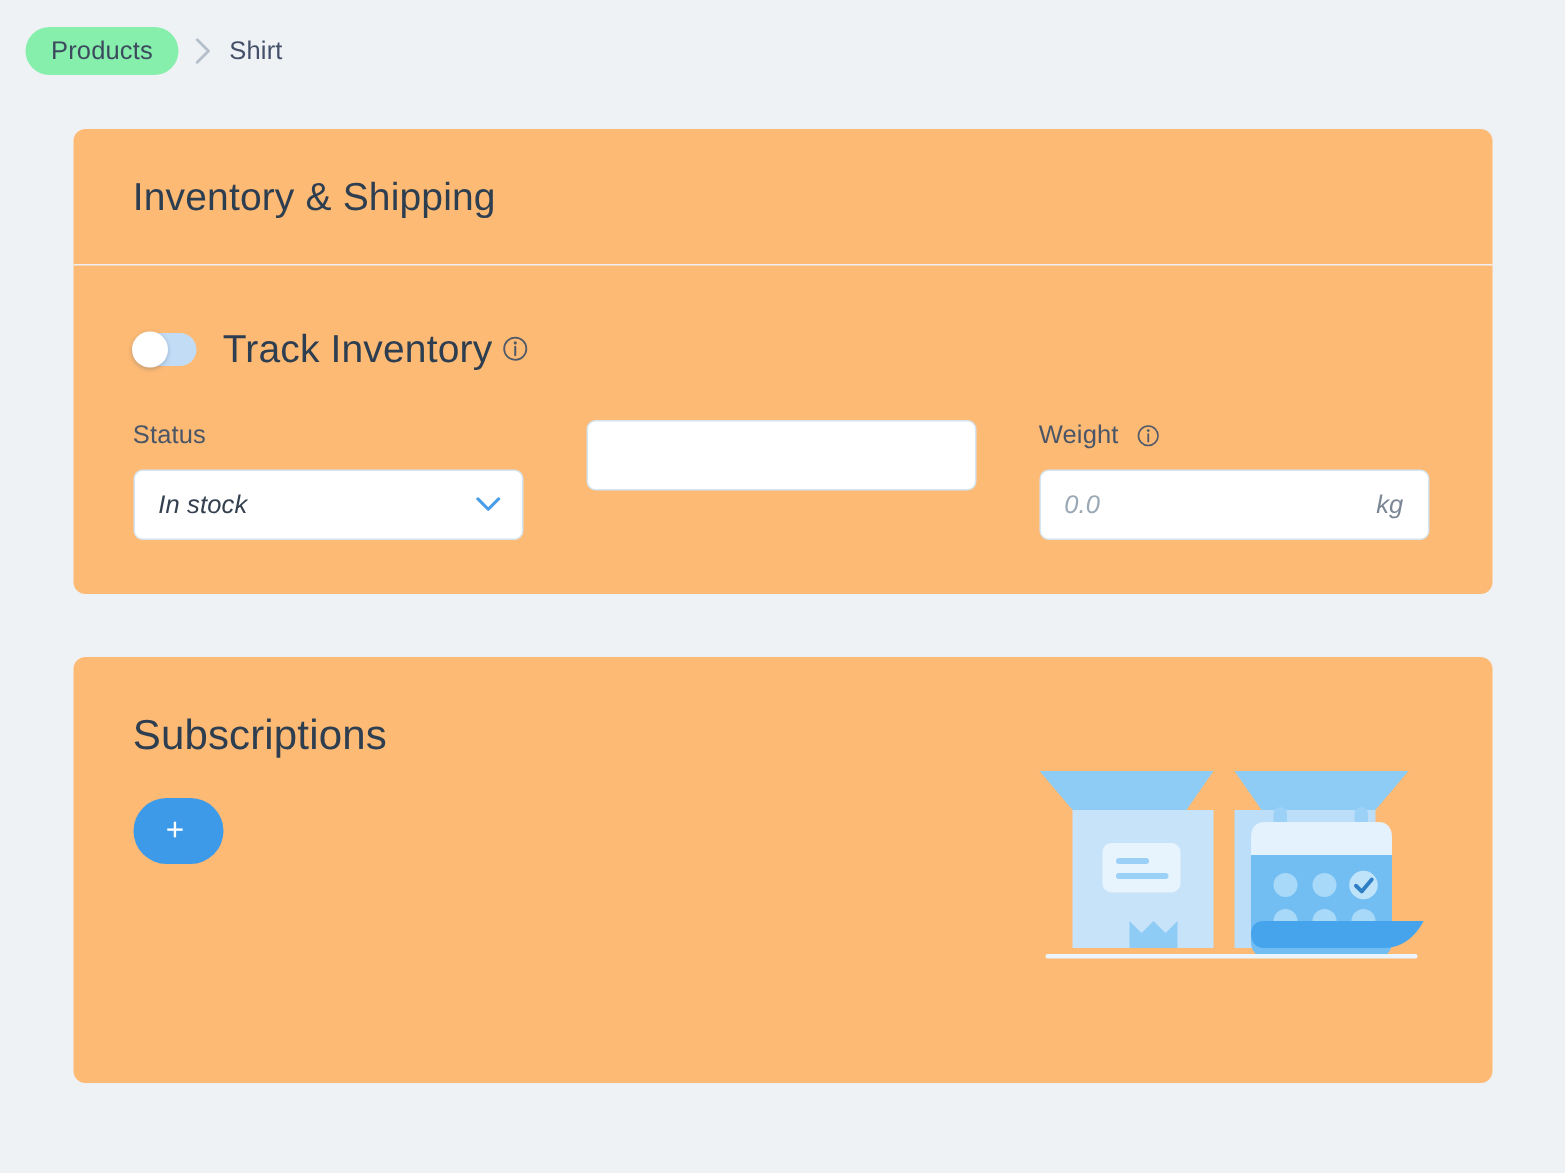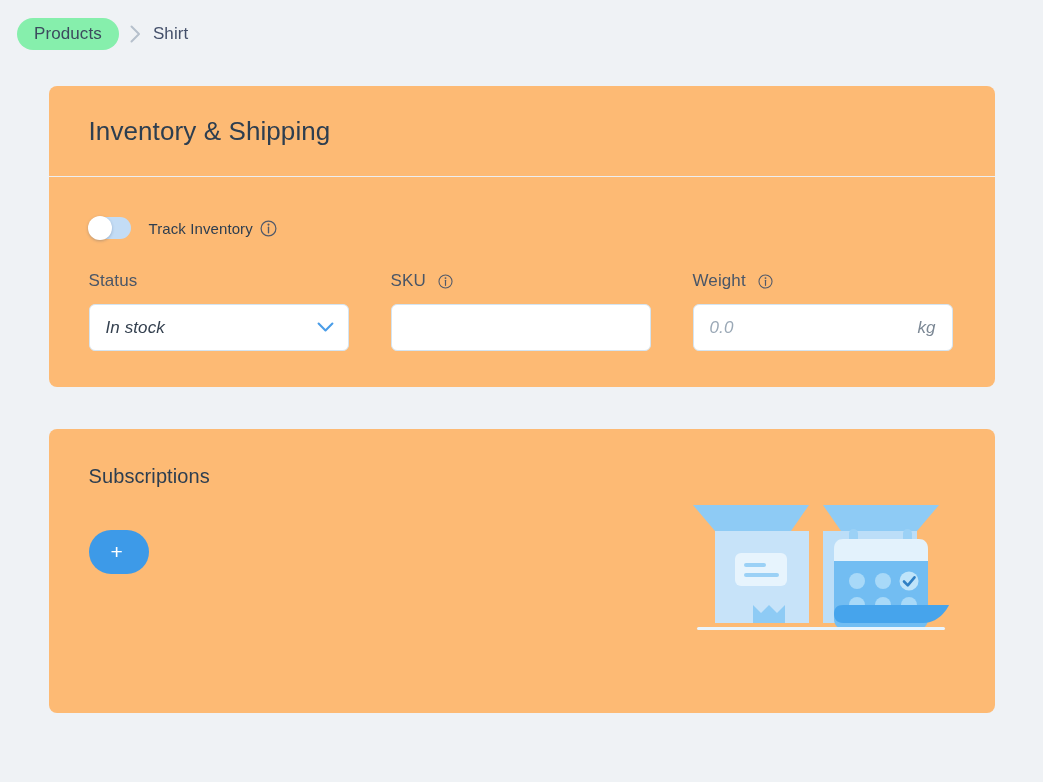--- a/index.html
+++ b/index.html
@@ -88,21 +88,21 @@
     top: -1px;
     left: -1px;
     width: 24px;
     height: 24px;
     border-radius: 50%;
     background: #ffffff;
     box-shadow: 0 1px 3px rgba(40,70,110,.30);
   }
   .toggle-label {
     margin-left: 18px;
-    font-size: 15px;
+    font-size: 26px;
     color: #2d3e50;
     letter-spacing: .1px;
   }
 
   .info-icon {
     display: inline-flex;
     align-items: center;
     justify-content: center;
     vertical-align: middle;
     margin-left: 7px;
@@ -158,25 +158,25 @@
     align-items: center;
   }
 
   
   .sub-body {
     padding: 36px 40px 44px 40px;
     position: relative;
     min-height: 284px;
   }
   .sub-title {
-    font-size: 20px;
+    font-size: 28px;
     font-weight: 400;
     color: #2d3e50;
     letter-spacing: .1px;
-    margin-bottom: 42px;
+    margin-bottom: 26px;
   }
   .sub-desc {
     font-size: 18px;
     line-height: 33px;
     color: #3f4a5a;
     max-width: 480px;
     letter-spacing: .05px;
     margin-bottom: 32px;
   }
   .btn-primary {
@@ -253,30 +253,20 @@
           <span class="value">In stock</span>
           <span class="chevron-down">
             <svg width="17" height="11" viewBox="0 0 17 11" fill="none">
               <path d="M1.6 1.6L8.5 8.5L15.4 1.6" stroke="#4a9de8" stroke-width="2.1" stroke-linecap="round" stroke-linejoin="round"></path>
             </svg>
           </span>
         </div>
       </div>
 
       <div class="field">
-        <label class="field-label">
-          <span>SKU</span>
-          <span class="info-icon">
-            <svg width="15" height="15" viewBox="0 0 17 17" fill="none">
-              <circle cx="8.5" cy="8.5" r="7.4" stroke="#50596a" stroke-width="1.2"></circle>
-              <circle cx="8.5" cy="4.6" r="1.05" fill="#50596a"></circle>
-              <path d="M8.5 7.2v5.6" stroke="#50596a" stroke-width="1.35" stroke-linecap="round"></path>
-            </svg>
-          </span>
-        </label>
         <div class="control">
           <span class="placeholder"></span>
         </div>
       </div>
 
       <div class="field">
         <label class="field-label">
           <span>Weight</span>
           <span class="info-icon">
             <svg width="15" height="15" viewBox="0 0 17 17" fill="none">

